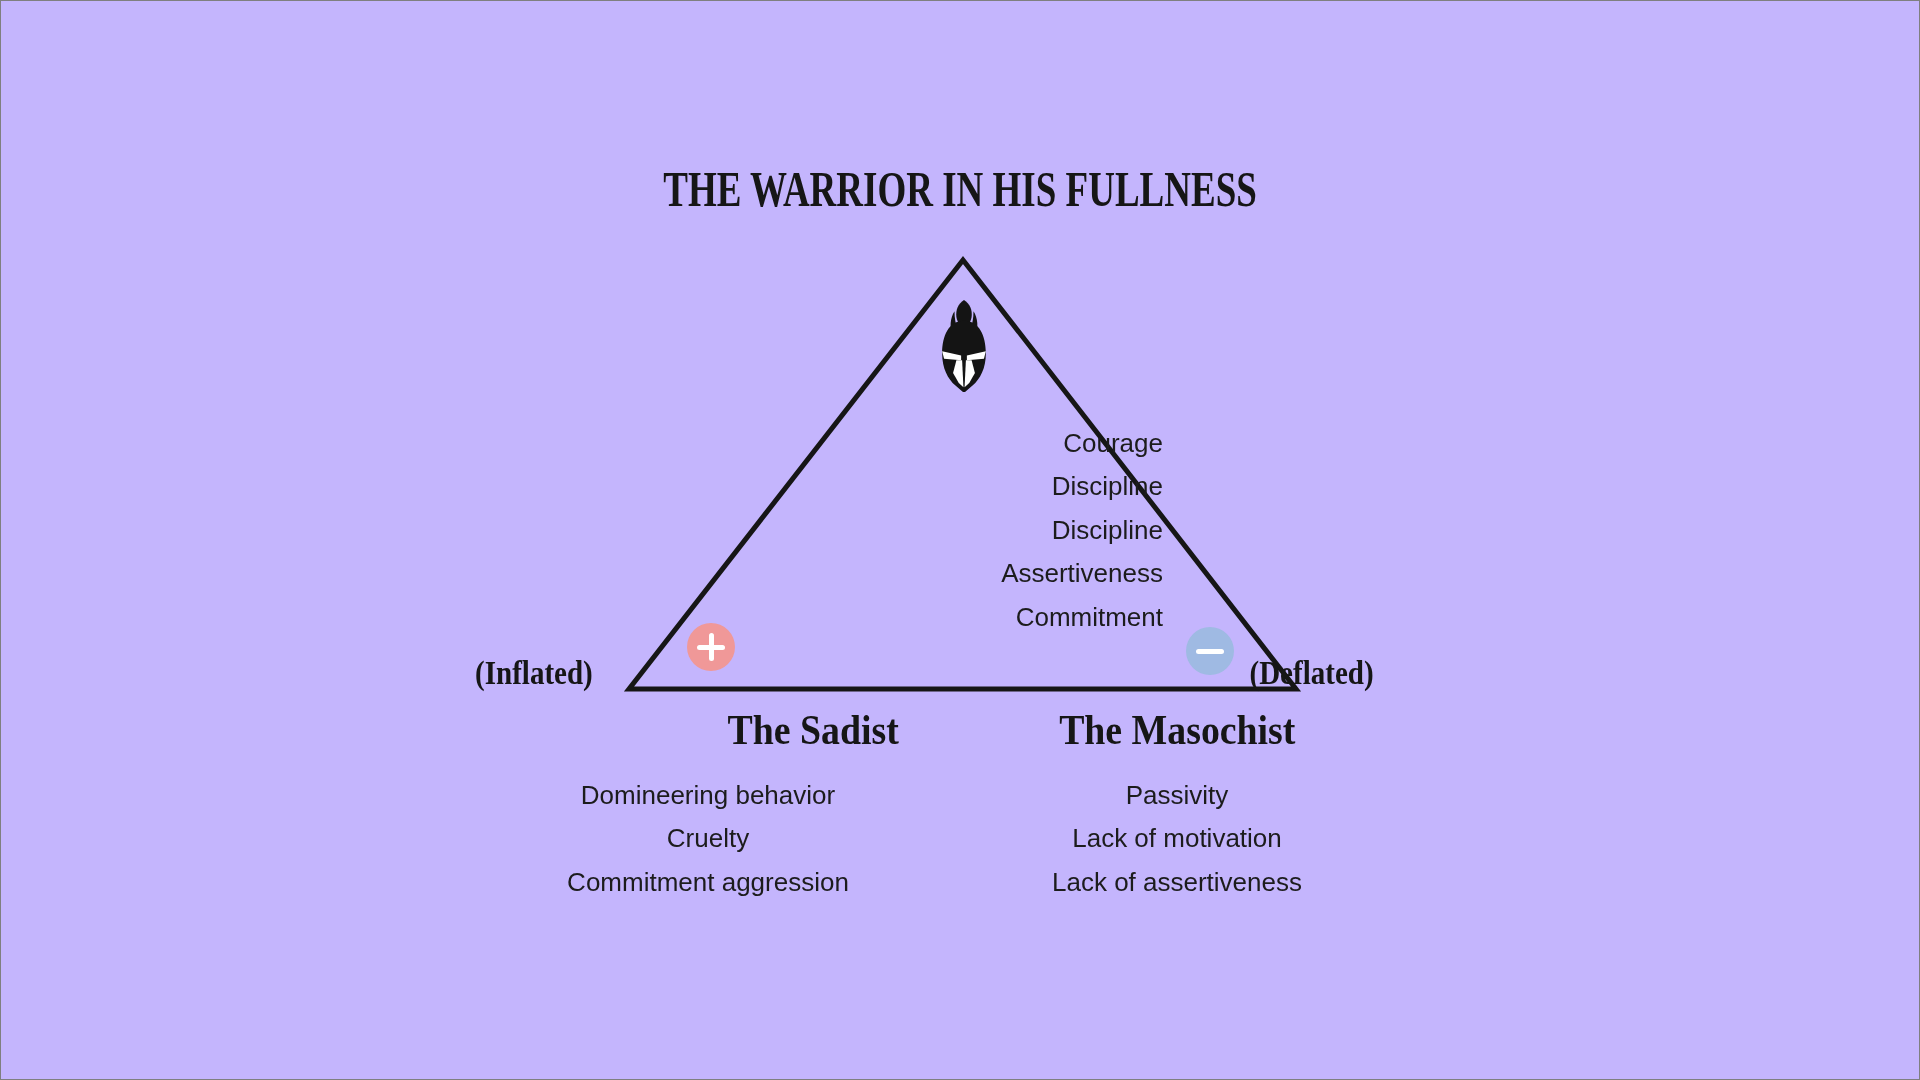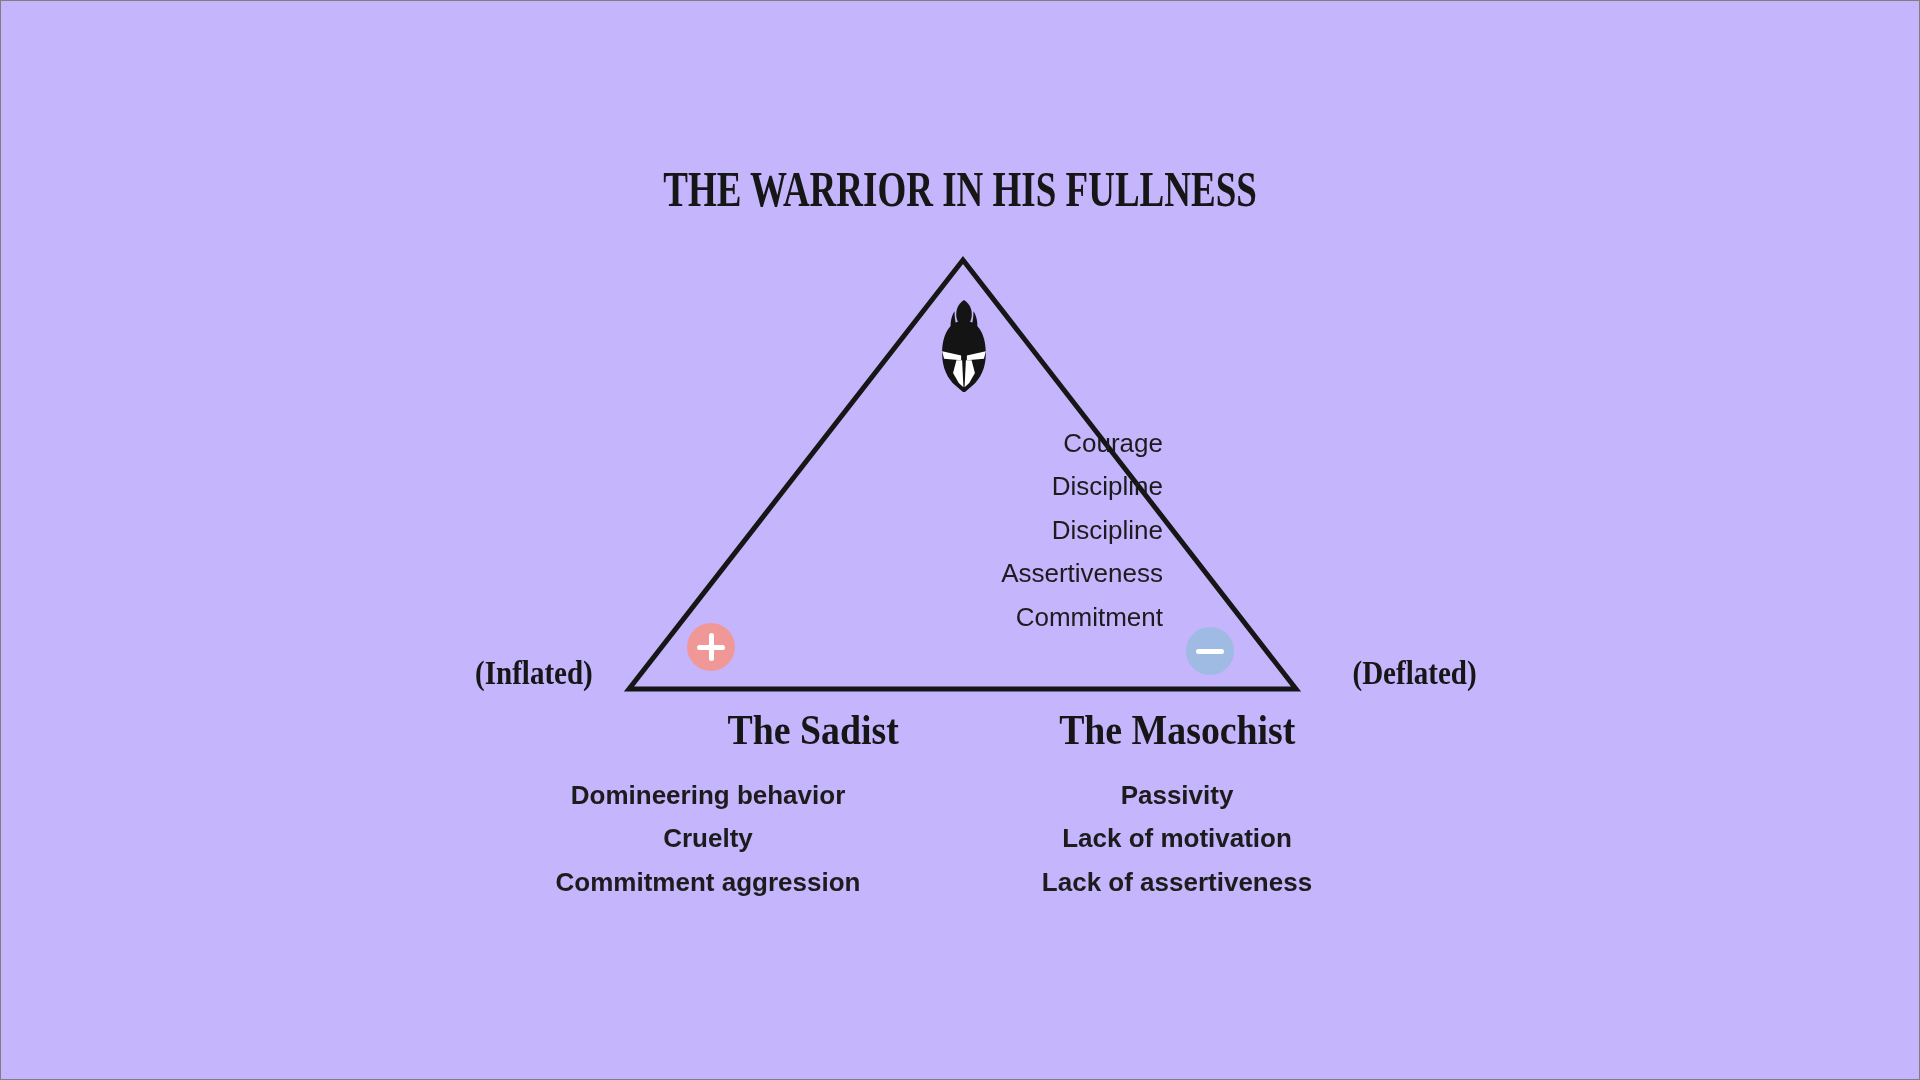--- a/index.html
+++ b/index.html
@@ -60,21 +60,21 @@
   .badge .bar-v {
     position: absolute; top: 10px; bottom: 10px; left: 50%;
     width: 5px; margin-left: -2.5px; background: #ffffff; border-radius: 2.5px;
   }
 
   
   .pole-label {
     position: absolute; top: 654px; width: 300px; text-align: center;
   }
   .pole-label.inflated { left: 383px; }
-  .pole-label.deflated { left: 1264px; text-align: center; }
+  .pole-label.deflated { left: 1161px; text-align: center; }
   .serif-sm {
     display: inline-block;
     font-family: "Liberation Serif", serif;
     font-weight: bold;
     font-size: 33px;
     line-height: 1.1;
     color: #161616;
     transform: scaleX(0.88);
     transform-origin: center;
     white-space: nowrap;
@@ -96,21 +96,20 @@
     white-space: nowrap;
   }
 
   
   .shadow-list {
     position: absolute; top: 773px; width: 400px;
     text-align: center;
     font-size: 26px;
     line-height: 43.4px;
     color: #1c1c1c;
-    font-weight: bold;
   }
   .shadow-list.sadist-list { left: 507px; }
   .shadow-list.masochist-list { left: 976px; }
 </style>
 </head>
 <body>
 
 <div class="page">
 
   <div class="title-wrap">

